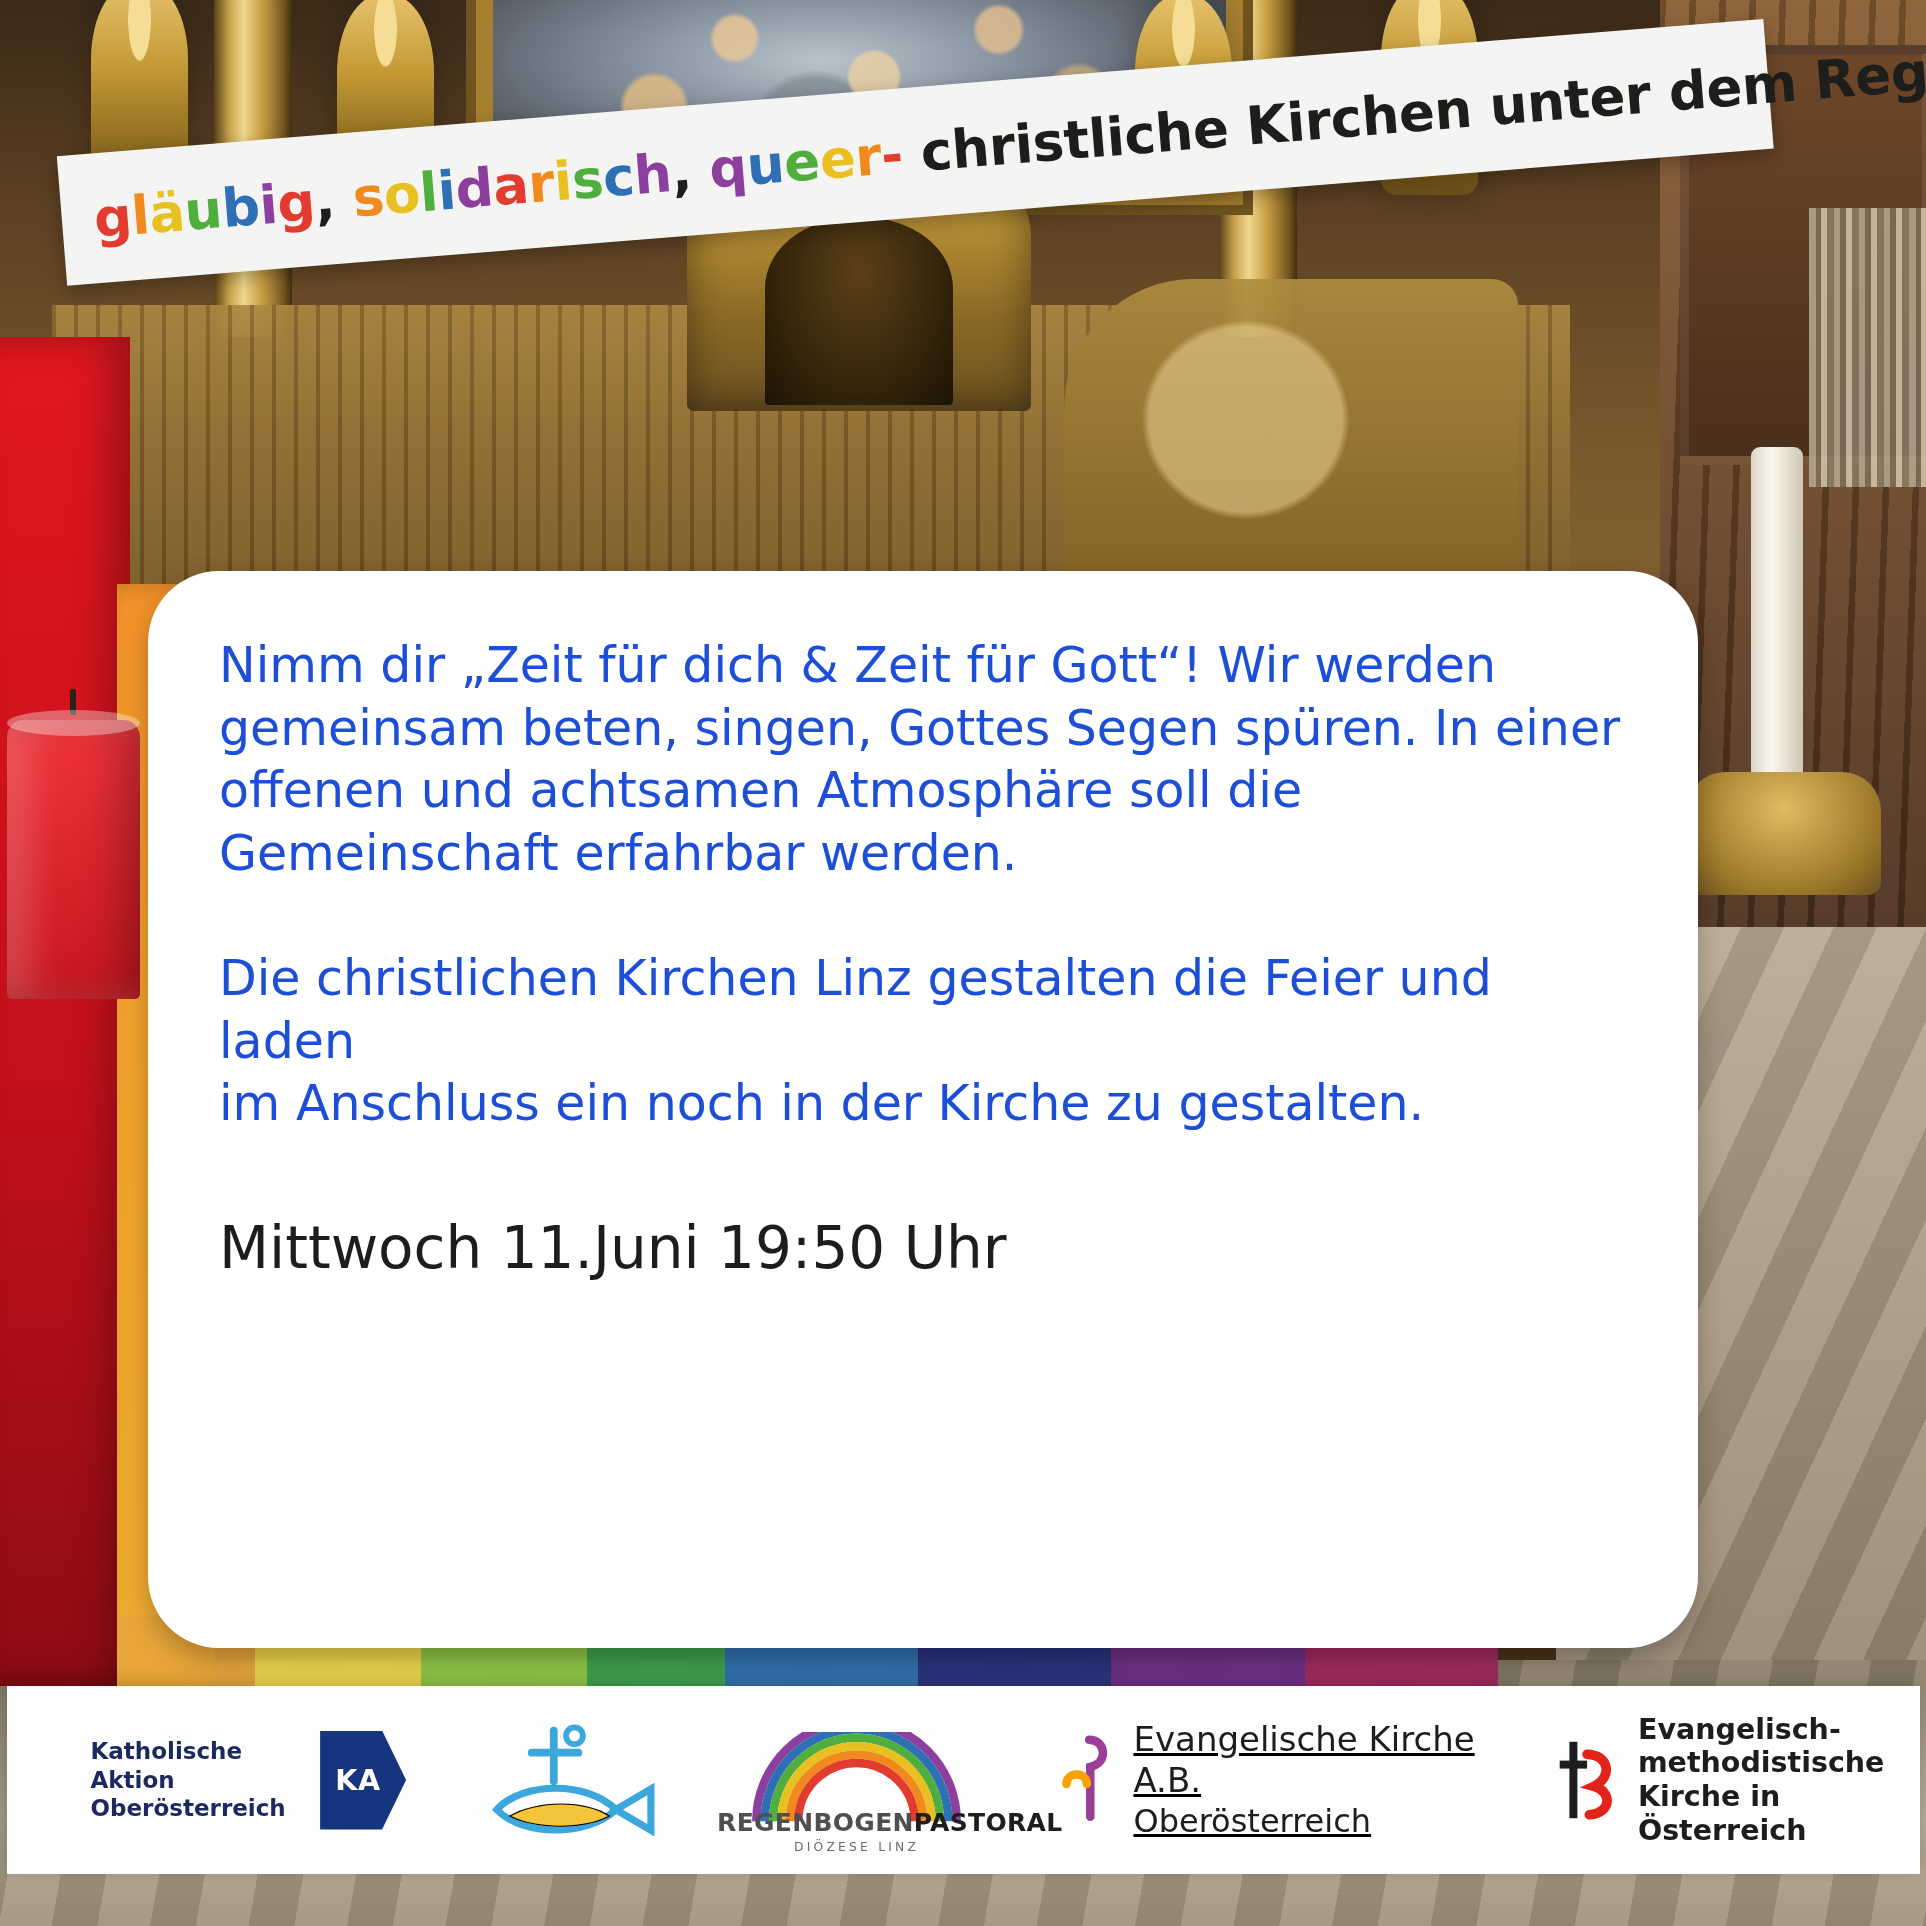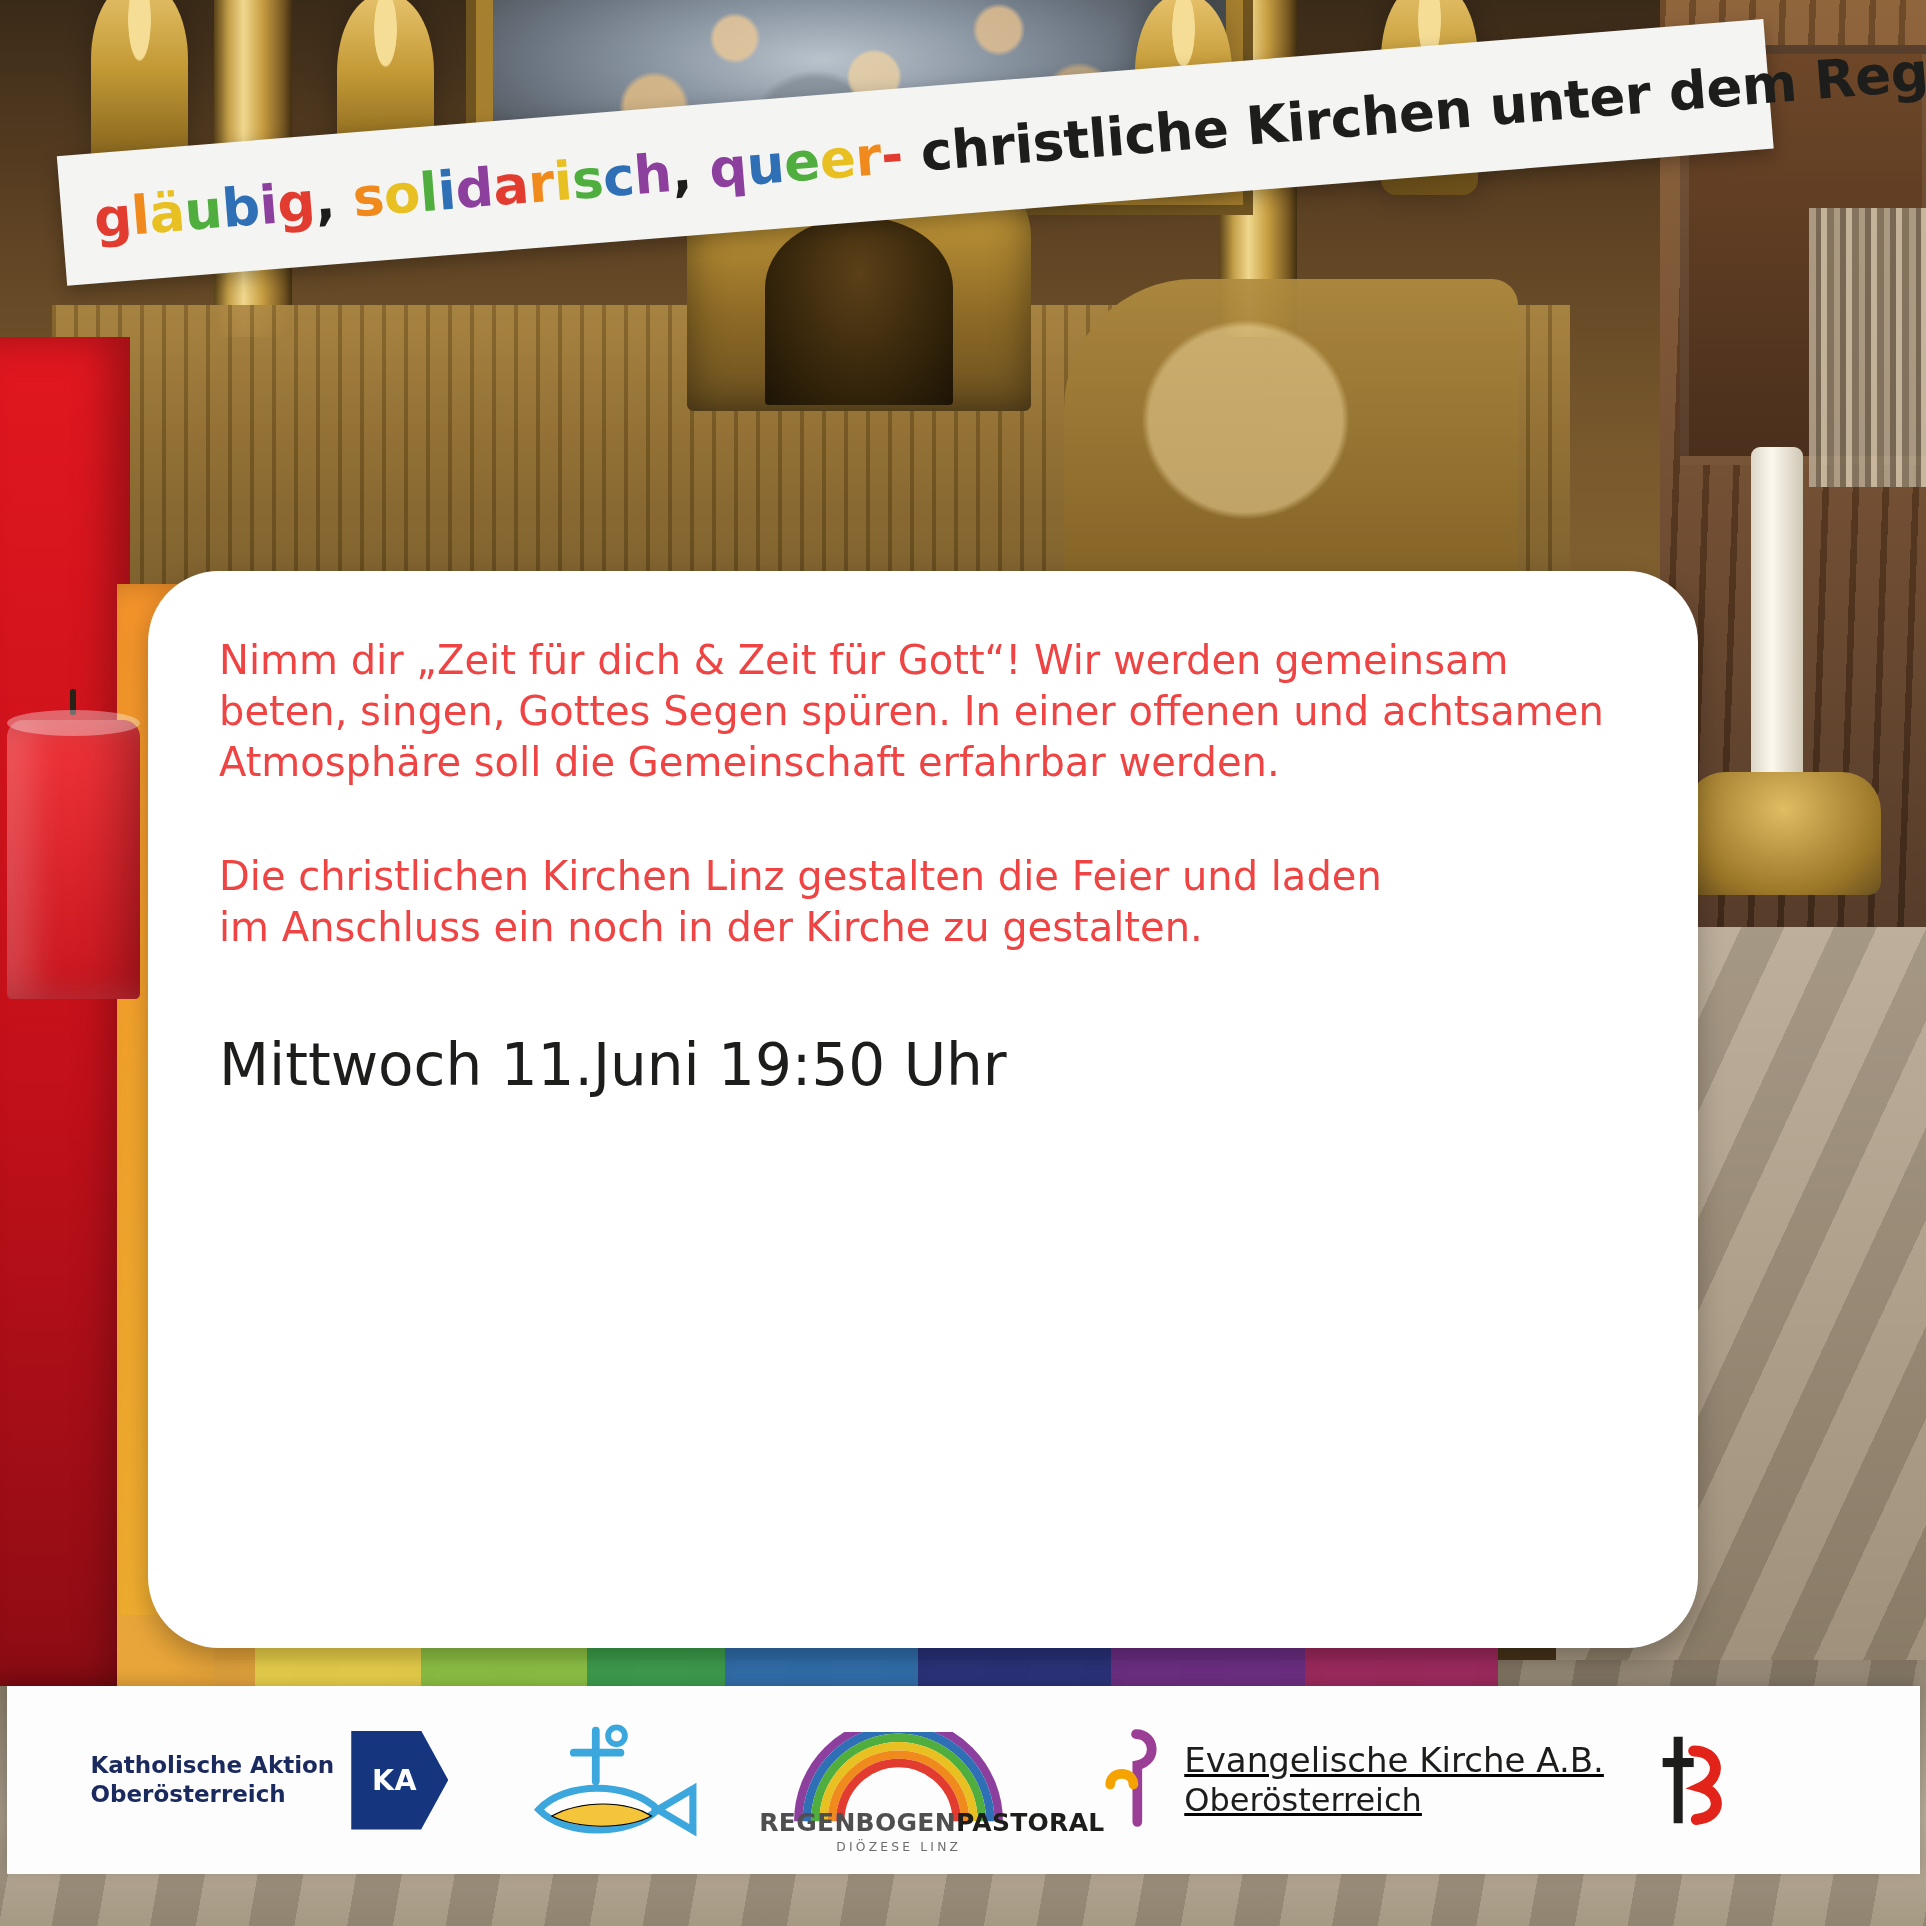--- a/index.html
+++ b/index.html
@@ -224,22 +224,22 @@
   .card{
     position:absolute;left:148px;top:571px;width:1550px;height:1077px;
     background:#ffffff;
     border-radius:71px;
     box-shadow:0 10.4px 26px rgba(0,0,0,.25);
     padding:64px 71px 0 71px;
     box-sizing:border-box;
   }
   .card p{
     margin:0;
-    color:#ef4444;
-    font-size:40px;
+    color:#1d4ed8;
+    font-size:49px;
     line-height:1.28;
   }
   .card .gap{height:62px;}
   .card .headline{
     margin-top:78px;
     font-size:58px;
     line-height:1.2;
     color:#1d1d1b;
   }
   .card .note{
@@ -412,17 +412,22 @@
         <div class="l2">Oberösterreich</div>
       </div>
     </div>
 
     <div class="logo emk">
       <svg viewBox="0 0 120 170" width="78" height="110" aria-hidden="true">
         <path d="M34 18 L34 152" stroke="#1d1d1b" stroke-width="14" fill="none"></path>
         <path d="M10 58 L58 58" stroke="#1d1d1b" stroke-width="14" fill="none"></path>
         <path d="M58 40 C96 40, 104 80, 70 96 C100 104, 104 142, 62 146" stroke="#e2231a" stroke-width="17" fill="none" stroke-linecap="round"></path>
       </svg>
+      <div class="txt">
+        <div>Evangelisch-</div>
+        <div>methodistische</div>
+        <div>Kirche in Österreich</div>
+      </div>
     </div>
 
   </div>
 </div>
 
 
 </body></html>

